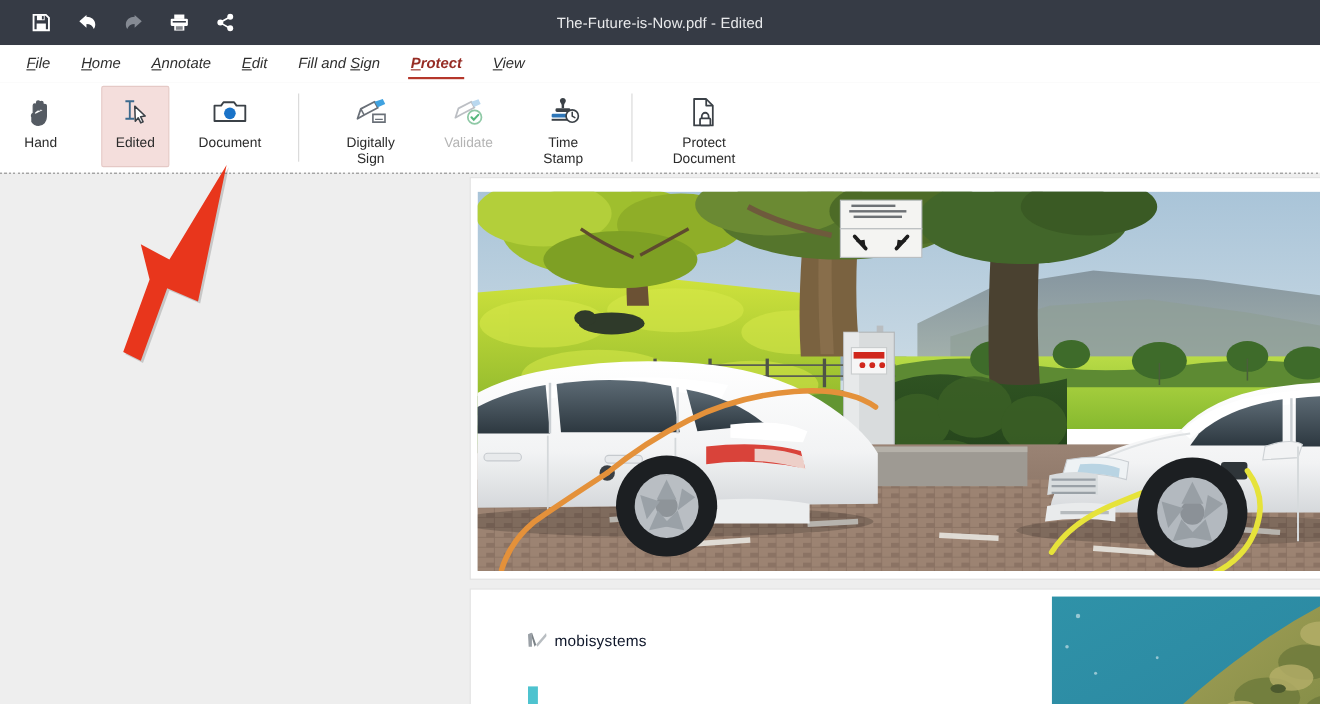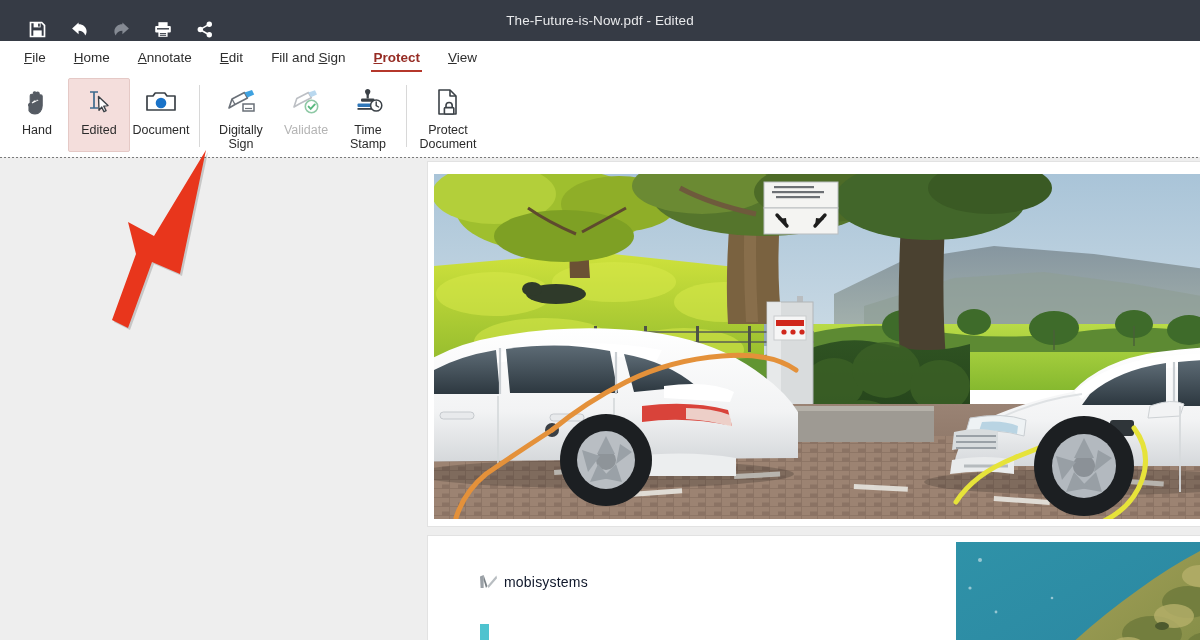--- a/index.html
+++ b/index.html
@@ -6,21 +6,21 @@
   html, body {
     width:1200px; height:640px; overflow:hidden;
     font-family:"Liberation Sans", sans-serif;
     background:#eeeeee;
   }
   #app { position:relative; width:1200px; height:640px; }
 
   
   .titlebar {
     position:absolute; left:0; top:0; width:1200px; height:41px;
-    background:#363b45; display:flex; align-items:flex-end;padding-left:11px;
+    background:#363b45; display:flex; align-items:center;padding-left:11px;
   }
   .qa-group { display:flex; align-items:center; padding-left:14px; gap:18px; }
   .qa-btn {
     width:24px; height:24px; display:flex; align-items:center;
     justify-content:center; cursor:pointer;
   }
   .qa-btn svg { display:block; }
   .title-text {
     position:absolute; left:0; right:0; top:0; height:41px;
     display:flex; align-items:center; justify-content:center;
@@ -28,35 +28,35 @@
     pointer-events:none;
   }
 
   
   .menubar {
     position:absolute; left:0; top:41px; width:1200px; height:34px;
     background:#ffffff; display:flex; align-items:center; padding-left:10px;
   }
   .menu-item {
     position:relative; font-size:13.5px; color:#2e2e2e;
-    padding:4px 14px 6px 14px; cursor:pointer; white-space:nowrap;
+    padding:4px 14px 6px 14px; cursor:pointer; white-space:nowrap;font-style:italic;
   }
   .menu-item .acc { text-decoration:underline; }
   .menu-item.active { color:#962c24; font-weight:bold; }
   .menu-item.active::after {
     content:""; position:absolute; left:12px; right:12px; bottom:-1px;
     height:2px; background:#b5372b;
   }
 
   
   .ribbon {
     position:absolute; left:0; top:75px; width:1200px; height:82px;
     background:#ffffff;
   }
-  .ribbon-inner { display:flex; align-items:flex-start; height:82px; padding-left:6px; }
+  .ribbon-inner { display:flex; align-items:flex-start; height:82px; padding-left:6px;gap:24px; }
   .rb-btn {
     width:62px; min-height:74px; margin-top:3px;
     display:flex; flex-direction:column; align-items:center;
     justify-content:flex-start; padding-top:7px; cursor:pointer;
     border:1px solid transparent; border-radius:2px;
   }
   .rb-btn.wide { width:68px; }
   .rb-btn .ico { height:32px; display:flex; align-items:center; justify-content:center; }
   .rb-btn .lbl {
     margin-top:5px; font-size:12.5px; color:#2b2b2b;

